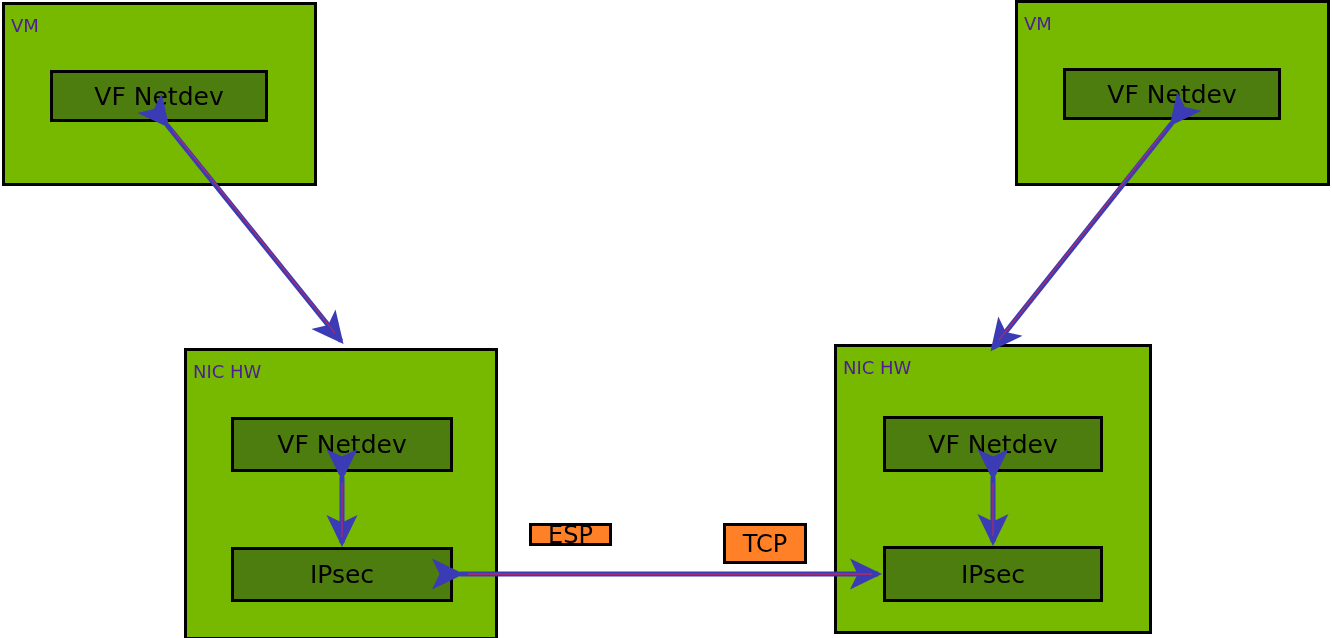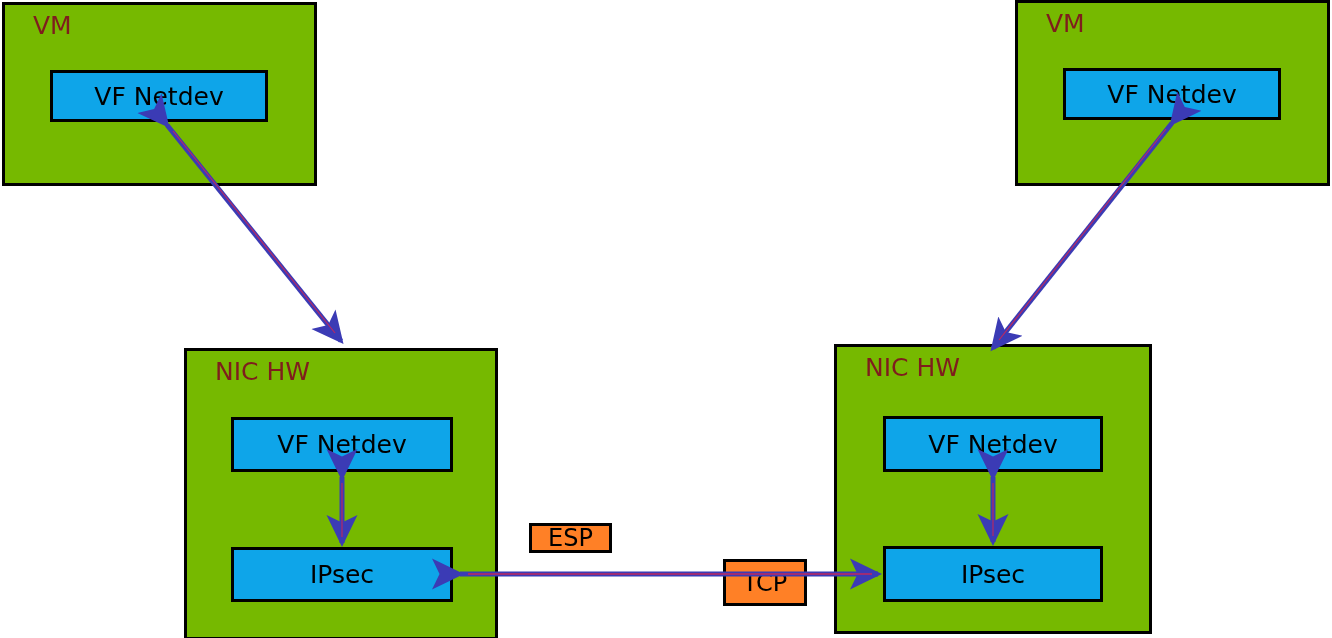--- a/index.html
+++ b/index.html
@@ -17,34 +17,34 @@
   }
   .box {
     position: absolute;
     box-sizing: border-box;
     border: 3px solid #000000;
   }
   .green {
     background: #76b900;
   }
   .yellow {
-    background: #0ea5e9;
+    background: #4d7c0f;
     border-width: 3px;
   }
   .orange {
     background: #ff8026;
     border-width: 3px;
   }
   .container-label {
     position: absolute;
-    left: 28px;
+    left: 6px;
     top: 6px;
-    font-size: 25px;
+    font-size: 18px;
     line-height: 30px;
-    color: #7f1d1d;
+    color: #4c1d95;
     white-space: nowrap;
   }
   .centered-label {
     position: absolute;
     left: 0;
     top: 0;
     width: 100%;
     height: 100%;
     display: flex;
     align-items: center;
@@ -98,24 +98,24 @@
   <div class="box green" style="left:834px; top:344px; width:318px; height:290px;">
     <div class="container-label">NIC HW</div>
   </div>
   <div class="box yellow" style="left:883px; top:416px; width:220px; height:56px;">
     <div class="centered-label">VF Netdev</div>
   </div>
   <div class="box yellow" style="left:883px; top:546px; width:220px; height:56px;">
     <div class="centered-label">IPsec</div>
   </div>
 
-  <div class="box orange" style="left:529px; top:523px; width:83px; height:30px;">
+  <div class="box orange" style="left:529px; top:523px; width:83px; height:23px;">
     <div class="centered-label packet-label">ESP</div>
   </div>
-  <div class="box orange" style="left:723px; top:523px; width:84px; height:47px;margin-top:36px;">
+  <div class="box orange" style="left:723px; top:523px; width:84px; height:41px;">
     <div class="centered-label packet-label">TCP</div>
   </div>
 
   <svg class="arrows" viewBox="0 0 1332 638">
     <defs>
       <marker id="headBlue" markerWidth="7" markerHeight="7" refX="5.6" refY="3.5" orient="auto" markerUnits="strokeWidth">
         <path d="M0,0.4 L6.4,3.5 L0,6.6 L1.5,3.5 Z" fill="#3b3bb5"></path>
       </marker>
       <marker id="headBlue2" markerWidth="7" markerHeight="7" refX="5.6" refY="3.5" orient="auto" markerUnits="strokeWidth">
         <path d="M0,0.4 L6.4,3.5 L0,6.6 L1.5,3.5 Z" fill="#3b3bb5"></path>

